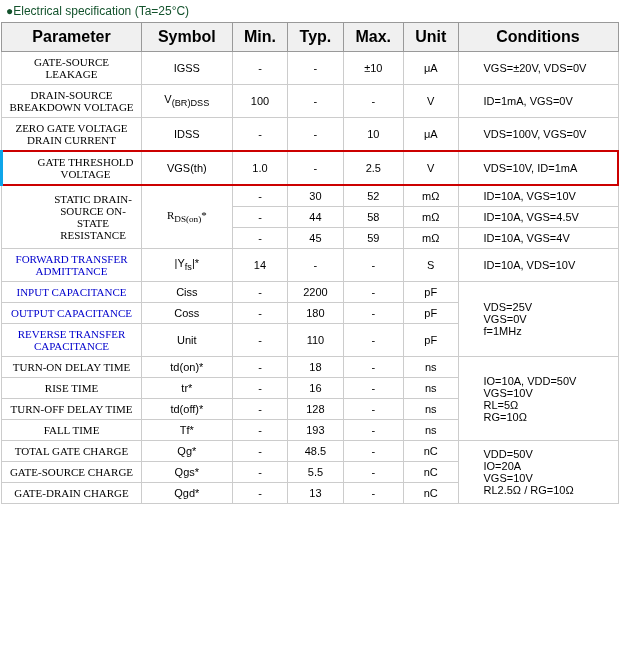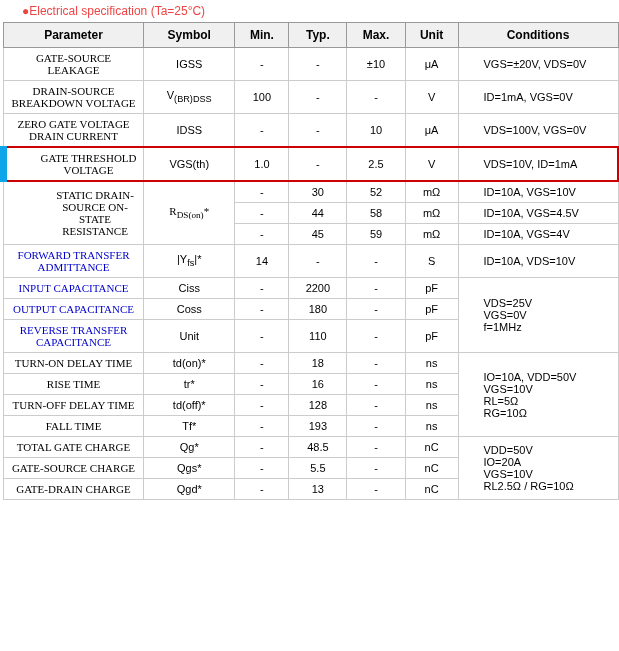--- a/index.html
+++ b/index.html
@@ -4,35 +4,35 @@
   <style>
     * { box-sizing: border-box; margin: 0; padding: 0; }
     body {
       font-family: Arial, sans-serif;
       font-size: 11px;
       background: #fff;
       color: #000;
       width: 619px;
     }
     .header {
-      padding: 4px 22px;
+      padding: 4px 6px;
       font-size: 12px;
-      color: #ef4444;
+      color: #14532d;
     }
     table {
       width: 100%;
       border-collapse: collapse;
       border: 1px solid #999;
     }
     th {
       background: #f0f0f0;
       border: 1px solid #999;
       padding: 5px 4px;
       text-align: center;
-      font-size: 12px;
+      font-size: 16px;
       font-weight: bold;
     }
     td {
       border: 1px solid #ccc;
       padding: 4px 5px;
       text-align: center;
       vertical-align: middle;
       font-size: 11px;
     }
     .param-col {
@@ -43,21 +43,21 @@
       font-family: Liberation Serif, serif;
     }
     .blue-param {
       color: #0000cc;
     }
     .highlighted-row td {
       border-top: 2px solid #cc0000;
       border-bottom: 2px solid #cc0000;
     }
     .highlighted-row td:first-child {
-      border-left: 7px solid #0ea5e9;
+      border-left: 3px solid #0ea5e9;
       padding-left: 32px;
     }
     .highlighted-row td:last-child {
       border-right: 2px solid #cc0000;
       margin-left: 28px;
     }
     .conditions-col {
       text-align: left;
       width: 160px;
       padding-left: 25px;

